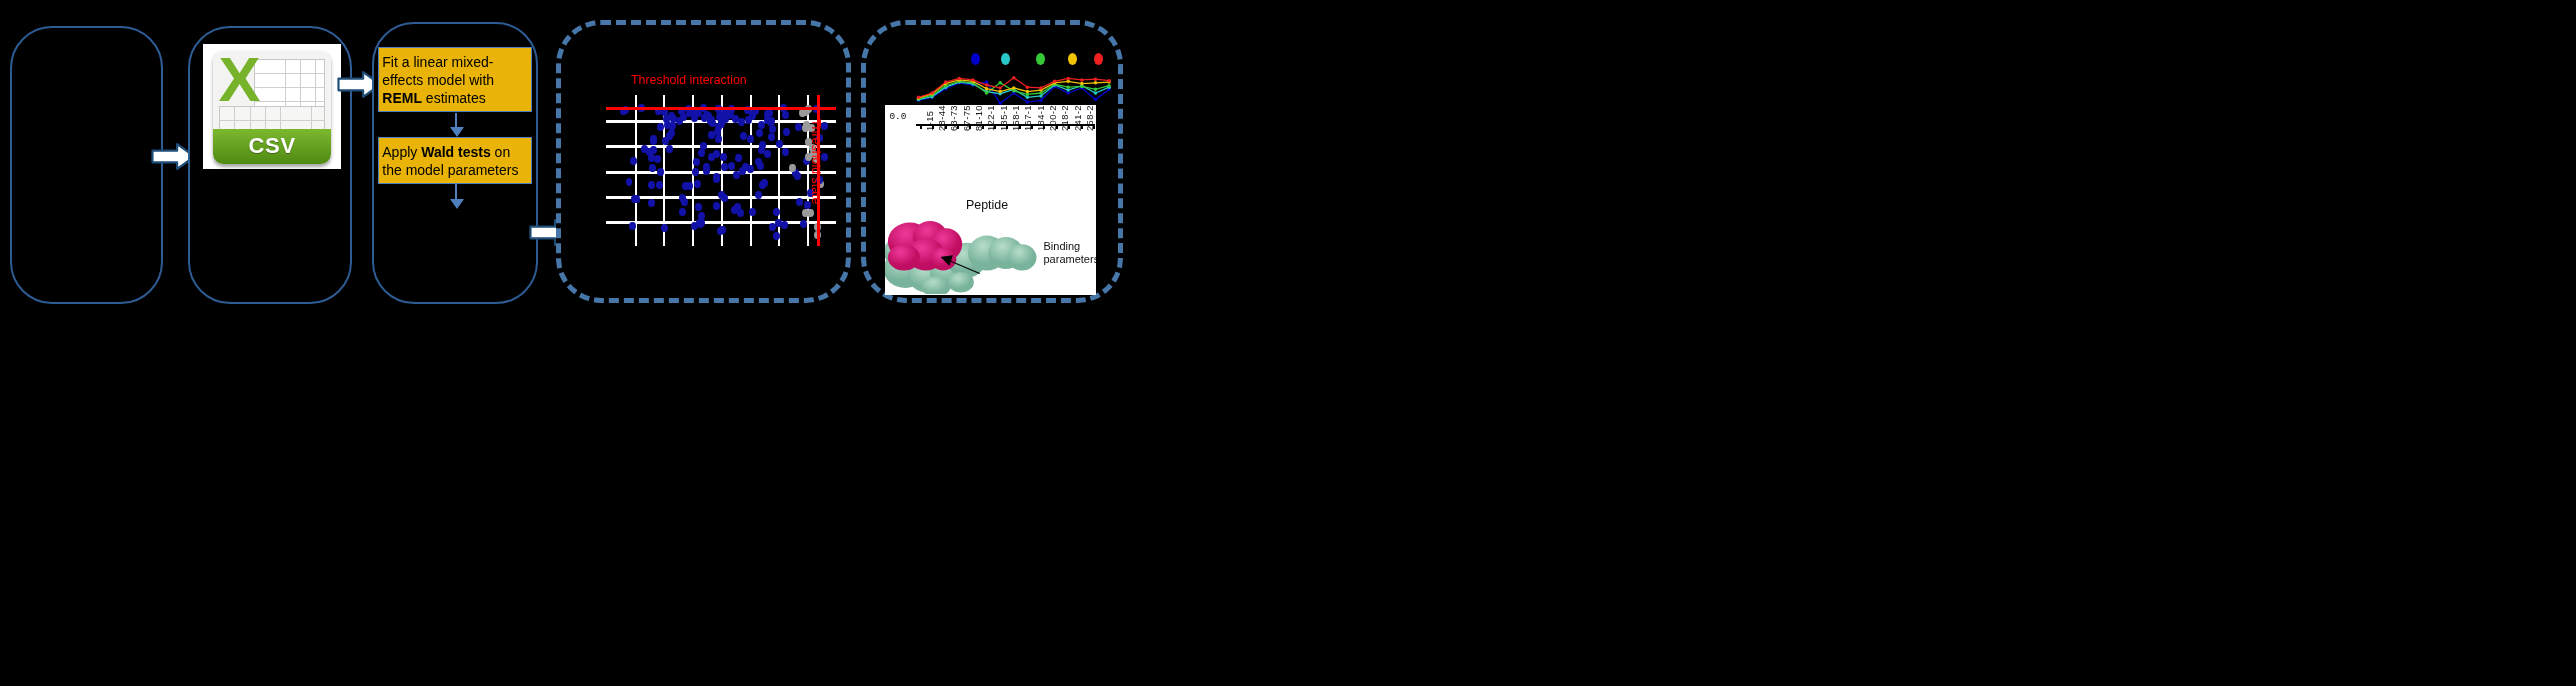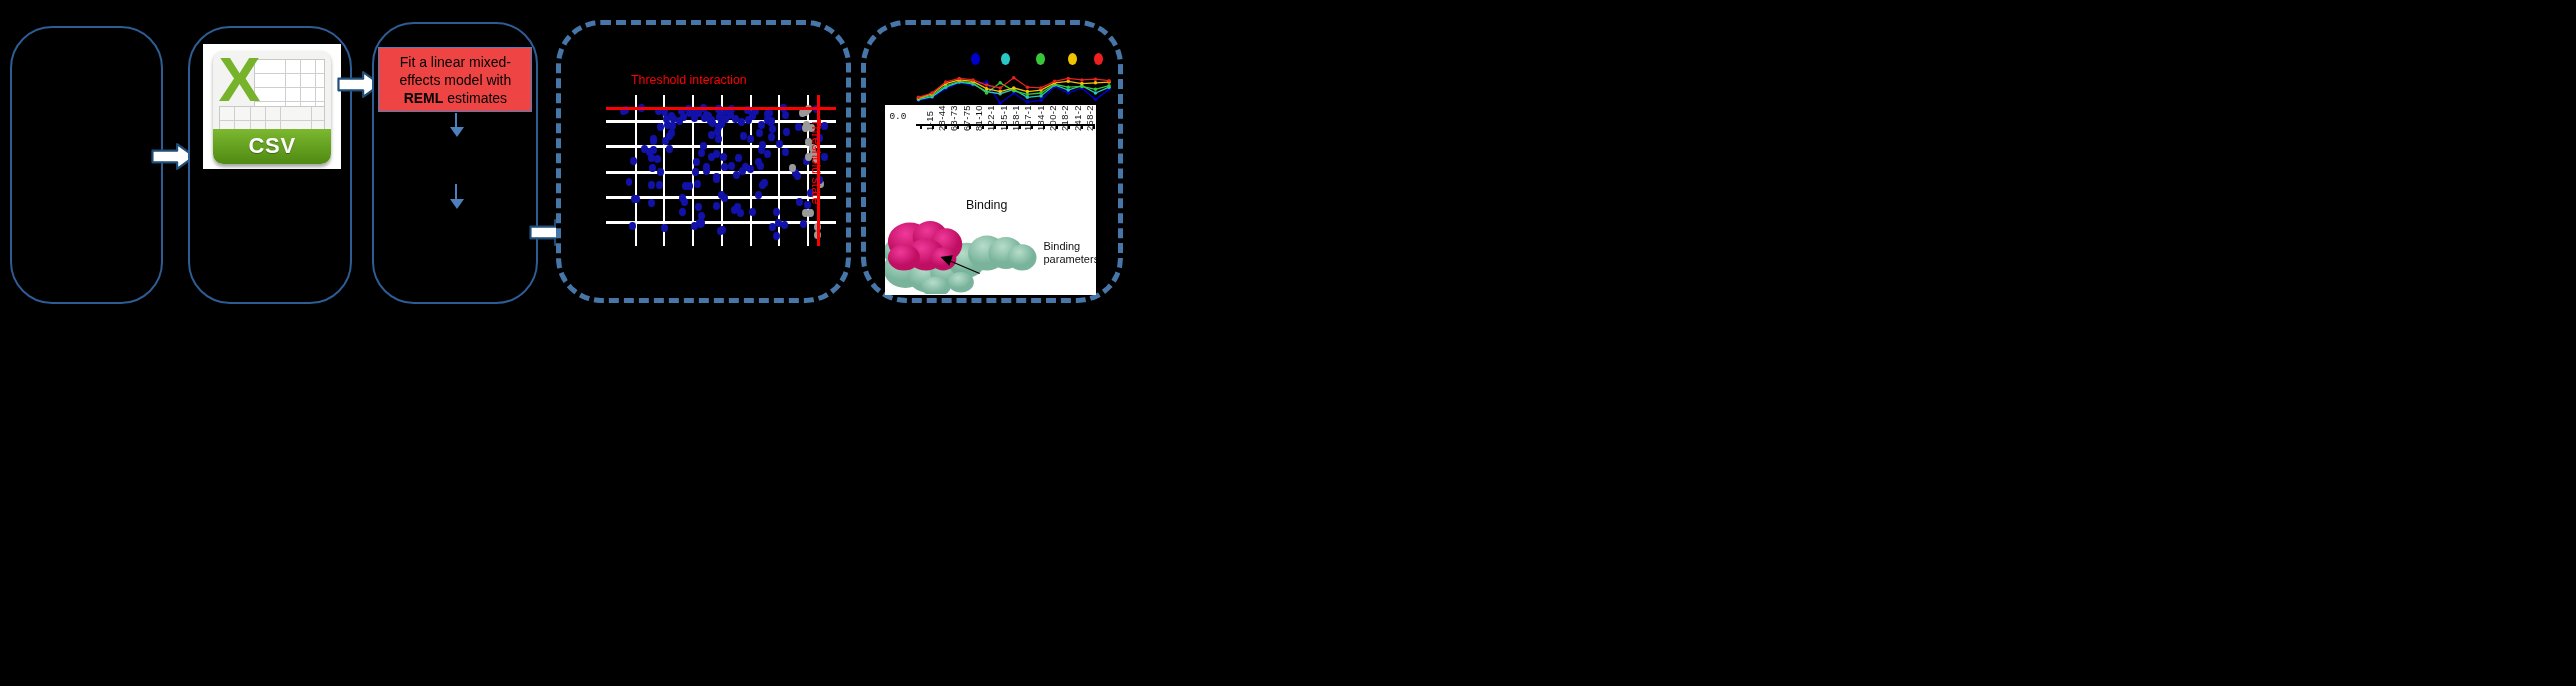--- a/index.html
+++ b/index.html
@@ -32,22 +32,22 @@
               repeating-linear-gradient(to bottom,transparent 0 13px,#cfcfcf 13px 14px),
               #f6f6f4;
             border:0.7px solid #c8c8c8;}
   .csv-x{position:absolute;left:2.9px;top:1.5px;width:47px;height:54px;color:#76b32a;
          font-size:63px;font-weight:bold;line-height:54px;text-align:center;font-family:"Liberation Sans",sans-serif;}
   .csv-band{position:absolute;left:0;right:0;bottom:0;height:35px;
             background:linear-gradient(#7cb82f,#4f8a12);display:flex;align-items:center;justify-content:center;}
   .csv-band span{color:#fff;font-size:22px;font-weight:bold;letter-spacing:0.7px;text-shadow:0 0.7px 0.7px rgba(0,0,0,.35);}
 
   
-  .flowbox{position:absolute;left:4.4px;width:154px;background:#ef4444;border:1.5px solid #4E80BE;
-           box-sizing:border-box;display:flex;align-items:center;justify-content:center;text-align:center;
+  .flowbox{position:absolute;left:4.4px;width:154px;background:#eab308;border:1.5px solid #4E80BE;
+           box-sizing:border-box;display:flex;align-items:center;justify-content:center;
            color:#000;font-size:14px;line-height:18px;padding:2.2px 2.9px;}
   #flow-1{top:23px;height:65px;}
   #flow-2{top:113px;height:47px;}
   #flow-3{top:185px;height:68px;}
   .flowbox b{font-weight:bold;}
 
   .conn{position:absolute;left:81px;width:2.2px;background:#4E80BE;}
   #conn-1{top:89px;height:16px;}
   #conn-2{top:160px;height:16.7px;}
   .conn-head{position:absolute;left:76px;width:0;height:0;border-left:7.3px solid transparent;
@@ -123,20 +123,25 @@
 
   <div class="panel" id="panel-stats">
     <div class="flowbox" id="flow-1">
       <span>
         Fit a linear mixed-effects model with <b>REML</b> estimates
       </span>
     </div>
     <div class="conn" id="conn-1"></div>
     <div class="conn-head" id="head-1"></div>
 
+    <div class="flowbox" id="flow-2">
+      <span>
+        Apply <b>Wald tests</b> on the model parameters
+      </span>
+    </div>
     <div class="conn" id="conn-2"></div>
     <div class="conn-head" id="head-2"></div>
 
   </div>
 
   <div class="blockarrow" id="arrow-3">
     <svg viewBox="0 0 62 40">
         <path d="M2,12 L36,12 L36,3 L60,20 L36,37 L36,28 L2,28 Z" fill="#ffffff" stroke="#1F4E79" stroke-width="3" stroke-linejoin="round"></path>
       </svg>
   </div>
@@ -452,21 +457,21 @@
           <div class="xlab" style="left: 162px;">200-214</div>
           <div class="xtick" style="left: 171px;"></div>
           <div class="xlab" style="left: 174px;">218-237</div>
           <div class="xtick" style="left: 183px;"></div>
           <div class="xlab" style="left: 187px;">241-257</div>
           <div class="xtick" style="left: 196px;"></div>
           <div class="xlab" style="left: 199px;">258-266</div>
           <div class="xtick" style="left: 208px;"></div>
         </div>
 
-      <div class="peptide-label">Binding</div>
+      <div class="peptide-label">Peptide</div>
 
       <svg class="struct-img" viewBox="0 0 232 108">
         <defs>
           <radialGradient id="gProt" cx="40%" cy="30%">
             <stop offset="0%" stop-color="#b6ddca"></stop>
               <stop offset="100%" stop-color="#79b39b"></stop>
           </radialGradient>
           <radialGradient id="gPep" cx="40%" cy="30%">
             <stop offset="0%" stop-color="#f0399a"></stop>
               <stop offset="100%" stop-color="#c00f63"></stop>

